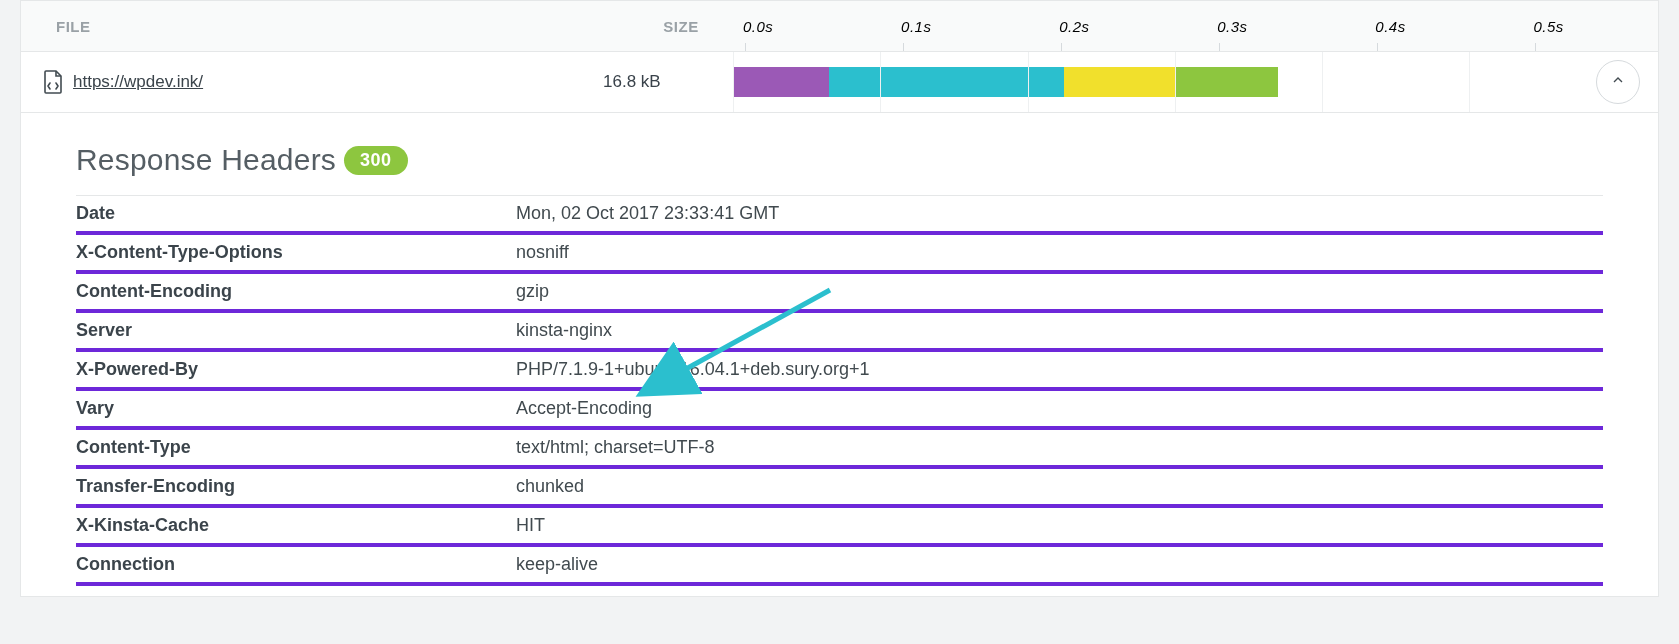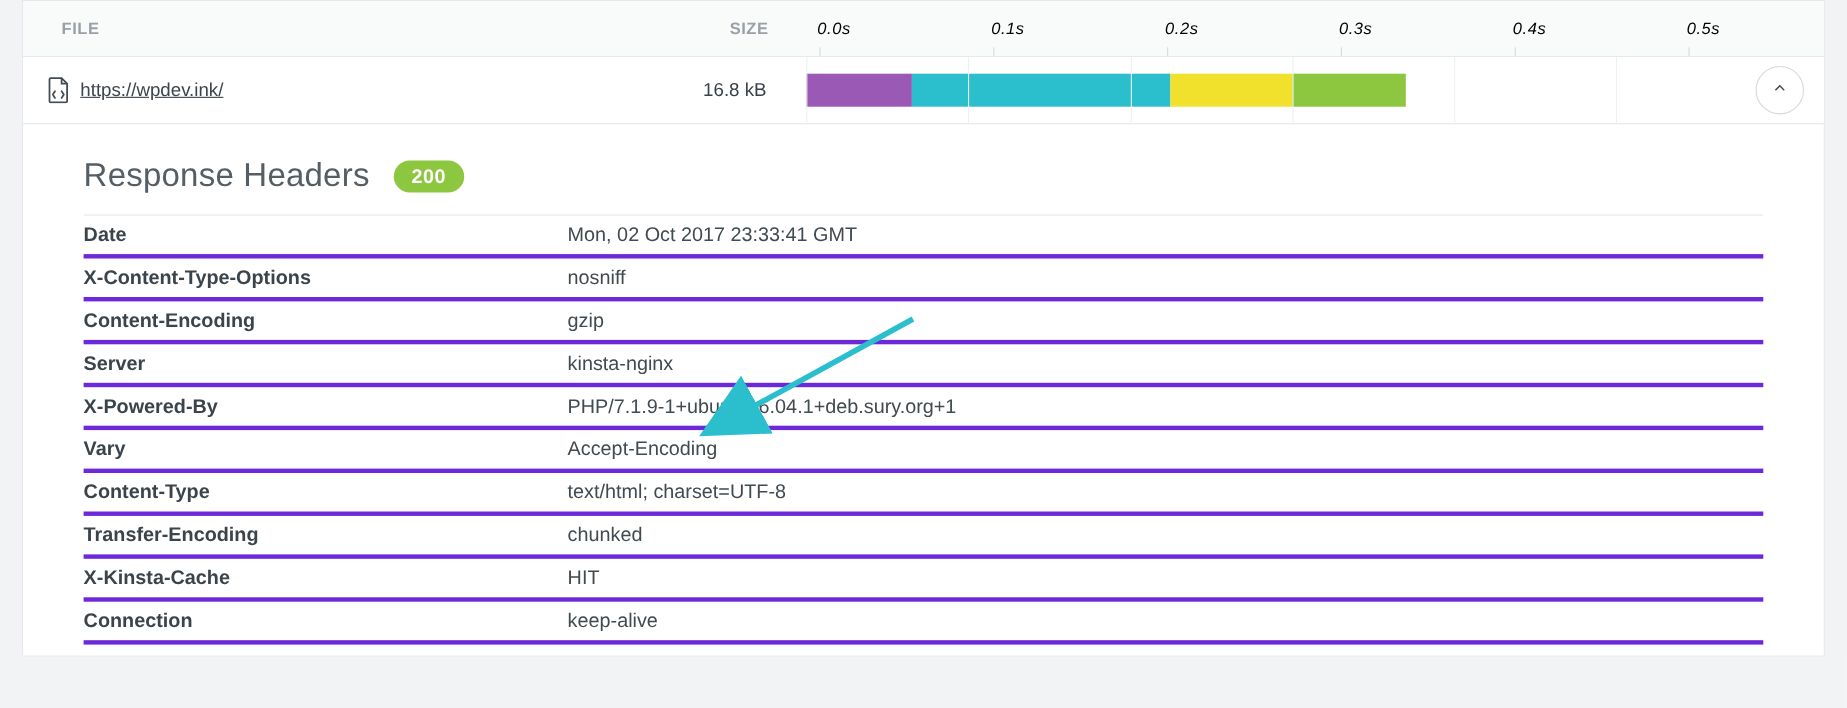--- a/index.html
+++ b/index.html
@@ -34,21 +34,20 @@
   .col-timeline { flex: 1 1 auto; position: relative; padding-right: 70px; }
   .col-actions { flex: 0 0 80px; display:flex; justify-content:center; }
 
   .row {
     display: flex;
     align-items: center;
     height: 60px;
     border-bottom: 1px solid #e5e7e8;
     background: #fff;
     font-size: 17px;
-    text-align: center;
   }
   .file-cell { flex: 0 0 560px; padding-left: 22px; display:flex; align-items:center; gap:10px;}
   .size-cell { flex: 0 0 130px; color:#39424a;}
   .tl-cell   { flex: 1 1 auto; position: relative; height:100%; padding-right:70px;}
   .act-cell  { flex: 0 0 80px; display:flex; justify-content:center; }
 
   .file-icon {
     width:20px; height:24px; flex:0 0 20px;
     position:relative;
   }
@@ -89,21 +88,21 @@
   }
   .collapse-btn svg{width:16px;height:16px;stroke:#424b51;stroke-width:2;fill:none;}
 
   
   .details{
     margin: 30px 55px 0 55px;
     padding-bottom:10px;
   }
   .details h2{
     font-size:30px; font-weight:400; color:#555e64;
-    margin:0 0 18px 0; display:flex; align-items:center; gap:22px;
+    margin:0 0 18px 0; display:flex; align-items:center; gap:8px;
     letter-spacing:.2px;
   }
   .badge{
     background:#8dc63f; color:#fff; font-weight:700;
     font-size:18px; padding:4px 16px; border-radius:18px;
     letter-spacing:.5px;
   }
   .kv{
     border-top:1px solid #e5e7e8;
   }
@@ -175,21 +174,21 @@
               <polyline points="6 15 12 9 18 15"></polyline>
             </svg>
         </span>
       </div>
     </div>
   </div>
 
   <div class="details">
     <h2>
       <span>Response Headers</span>
-      <span class="badge">200</span>
+      <span class="badge">300</span>
     </h2>
     <div class="kv" id="kv-host">
         <div class="kv-row">
           <div class="k">Date</div>
           <div class="v">Mon, 02 Oct 2017 23:33:41 GMT</div>
         </div>
         <div class="kv-row">
           <div class="k">X-Content-Type-Options</div>
           <div class="v">nosniff</div>
         </div>

